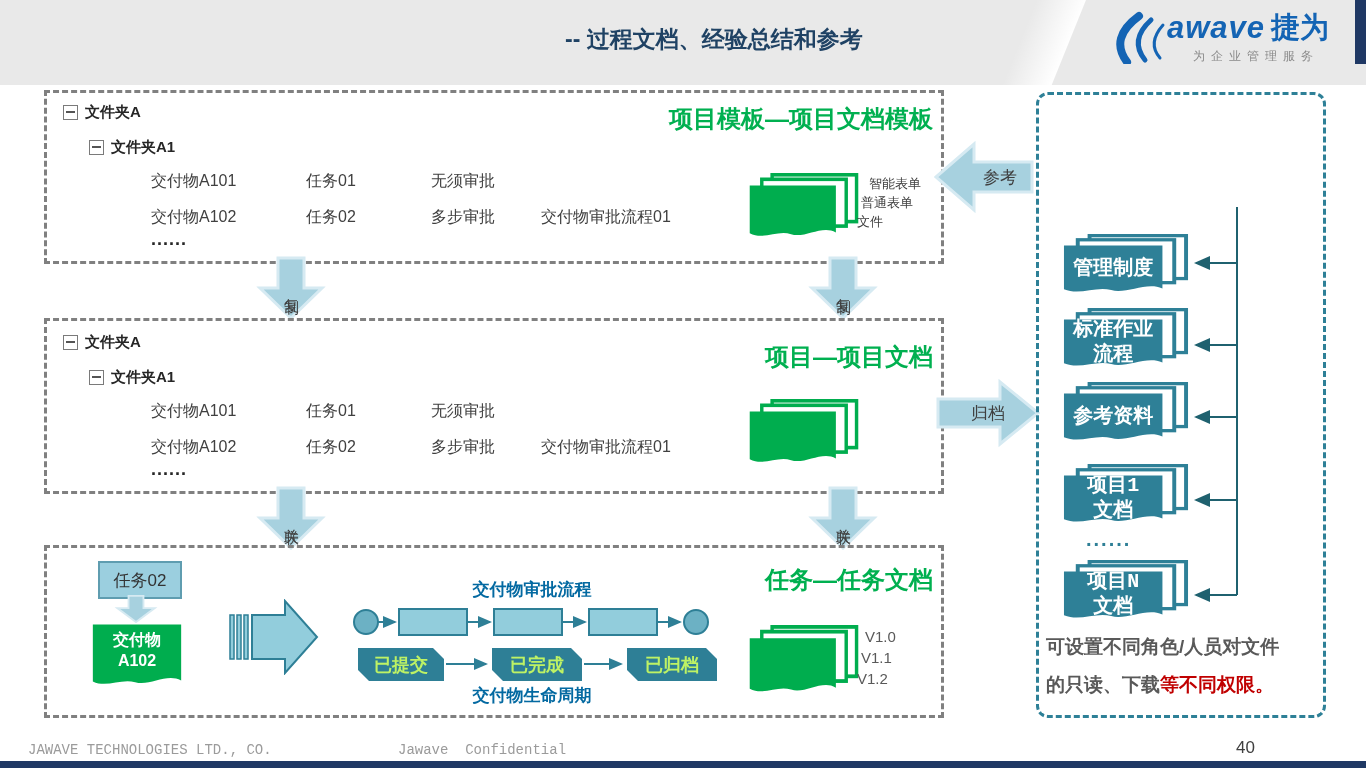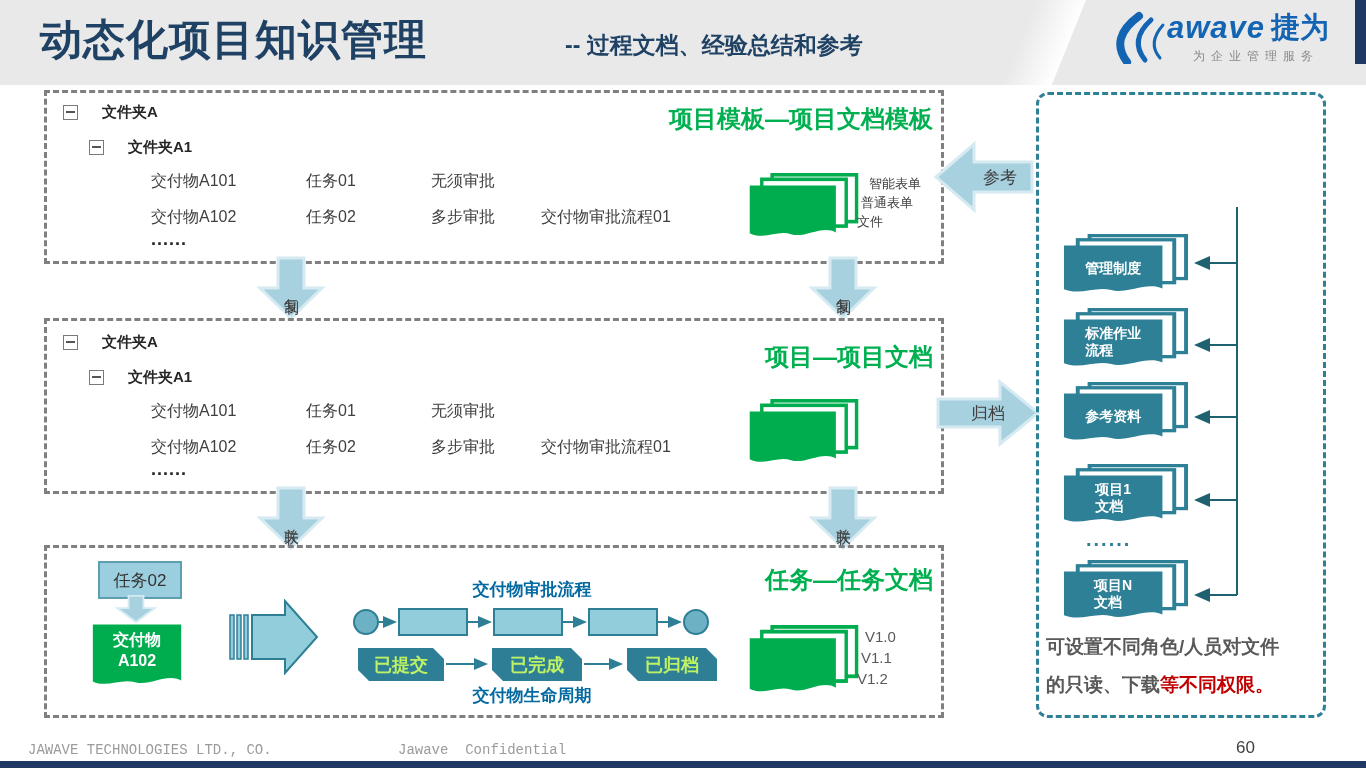--- a/index.html
+++ b/index.html
@@ -4,46 +4,46 @@
 <style>
   html,body{margin:0;padding:0;background:#fff;}
   body{font-family:"Liberation Sans",sans-serif;}
   .slide{position:relative;width:1366px;height:768px;background:#fff;overflow:hidden;}
   .abs{position:absolute;}
 
   
   .header{position:absolute;left:0;top:0;width:1366px;height:85px;background:#e9e9e9;}
   .hdr-diag{position:absolute;left:1020px;top:-30px;width:46px;height:150px;background:linear-gradient(to right,rgba(255,255,255,0),#ffffff);transform:rotate(22deg);}
   .title{position:absolute;left:40px;top:12px;font-size:42px;font-weight:900;color:#1f4264;letter-spacing:1px;}
-  .subtitle{position:absolute;left:565px;top:30px;font-size:23px;font-weight:bold;color:#1f4264;}
+  .subtitle{position:absolute;left:565px;top:24px;font-size:23px;font-weight:bold;color:#1f4264;}
   .corner-bar{position:absolute;left:1355px;top:0;width:11px;height:64px;background:#1f3864;}
   .logo{position:absolute;left:1105px;top:8px;width:250px;height:62px;}
   .logo-row{position:absolute;left:0;top:0;display:flex;align-items:center;}
   .logo-brand{font-size:31px;font-weight:900;font-style:italic;color:#1464b4;letter-spacing:1px;}
   .logo-cn{font-size:29px;font-weight:900;color:#1464b4;margin-left:6px;font-style:normal;}
   .logo-tagline{position:absolute;left:88px;top:40px;font-size:12px;color:#8a8a8a;letter-spacing:6px;}
 
   
   .dash-box{position:absolute;border:3px dashed #808080;background:transparent;}
   .panel{position:absolute;border:3px dashed #2e8097;border-radius:12px;}
 
   
-  .tree-line{position:absolute;display:flex;align-items:center;gap:24px;}
+  .tree-line{position:absolute;display:flex;align-items:center;gap:7px;}
   .minus{width:13px;height:13px;border:1px solid #7a7a7a;background:#fff;position:relative;flex:0 0 auto;}
   .minus::after{content:"";position:absolute;left:2px;right:2px;top:5px;height:2px;background:#555;}
   .tree-bold{font-size:15px;font-weight:bold;color:#262626;}
   .cell{position:absolute;font-size:16px;color:#404040;white-space:nowrap;}
   .dots{position:absolute;font-size:18px;font-weight:bold;color:#262626;letter-spacing:1px;}
 
   .green-title{position:absolute;color:#00b050;font-weight:bold;font-size:24px;text-align:right;white-space:nowrap;}
 
   
   .doc-stack{position:absolute;}
   .doc-stack svg{position:absolute;left:0;top:0;width:100%;height:100%;}
-  .doc-text{position:absolute;left:1%;top:16%;width:78%;height:72%;display:flex;align-items:center;justify-content:center;color:#fff;font-weight:bold;font-size:14px;white-space:pre-line;text-align:left;line-height:1.25;}
+  .doc-text{position:absolute;left:1%;top:16%;width:78%;height:72%;display:flex;align-items:center;justify-content:center;color:#fff;font-weight:bold;font-size:20px;white-space:pre-line;text-align:center;line-height:1.25;font-family:Liberation Mono, monospace;}
   .doc-side-label{position:absolute;font-size:13px;color:#404040;white-space:nowrap;}
   .ver-label{position:absolute;font-size:15px;color:#595959;white-space:nowrap;}
 
   
   .soft-arrow{position:absolute;}
   .soft-arrow svg{position:absolute;left:0;top:0;width:100%;height:100%;}
   .v-label{position:absolute;left:0;top:0;width:100%;height:100%;display:flex;align-items:center;justify-content:center;writing-mode:vertical-rl;text-orientation:upright;font-size:15px;color:#3f3f3f;letter-spacing:2px;}
   .h-label{position:absolute;left:0;top:0;width:100%;height:100%;display:flex;align-items:center;justify-content:center;font-size:17px;color:#3f3f3f;}
 
   
@@ -65,21 +65,20 @@
   .page-num{position:absolute;font-size:17px;color:#404040;}
   .bottom-bar{position:absolute;left:0;top:761px;width:1366px;height:7px;background:#1f3864;}
 </style>
 </head>
 <body>
 
 <div class="slide">
 
   <div class="header">
     <div class="hdr-diag"></div>
-    <div class="title">动态化项目知识管理</div>
     <div class="subtitle">-- 过程文档、经验总结和参考</div>
     <div class="logo">
       <svg class="abs" style="left:0;top:2px" width="88" height="54" viewBox="0 0 88 54">
         <path d="M22 52 Q4 28 34 6" stroke="#1464b4" stroke-width="8" fill="none" stroke-linecap="round"></path>
         <path d="M40 50 Q24 30 46 10" stroke="#1464b4" stroke-width="5" fill="none" stroke-linecap="round"></path>
         <path d="M55 48 Q42 33 58 15" stroke="#1464b4" stroke-width="3" fill="none" stroke-linecap="round"></path>
       </svg>
       <div class="logo-row" style="left:62px;top:0;">
         <span class="logo-brand">awave</span>
         <span class="logo-cn">捷为</span>
@@ -333,16 +332,16 @@
 文档</div>
   </div>
 
   <div class="note1" style="left:1046px;top:672px;">
     <span>的只读、下载</span><span class="note-red">等不同权限。</span>
   </div>
   <div class="note1" style="left:1046px;top:634px;">可设置不同角色/人员对文件</div>
 
   <div class="footer-text" style="left:28px;top:742px;">JAWAVE TECHNOLOGIES LTD., CO.</div>
   <div class="footer-text" style="left:398px;top:742px;">Jawave  Confidential</div>
-  <div class="page-num" style="left:1236px;top:738px;">60</div>
+  <div class="page-num" style="left:1236px;top:738px;">40</div>
   <div class="bottom-bar"></div>
 
 </div>
 
 </body></html>

